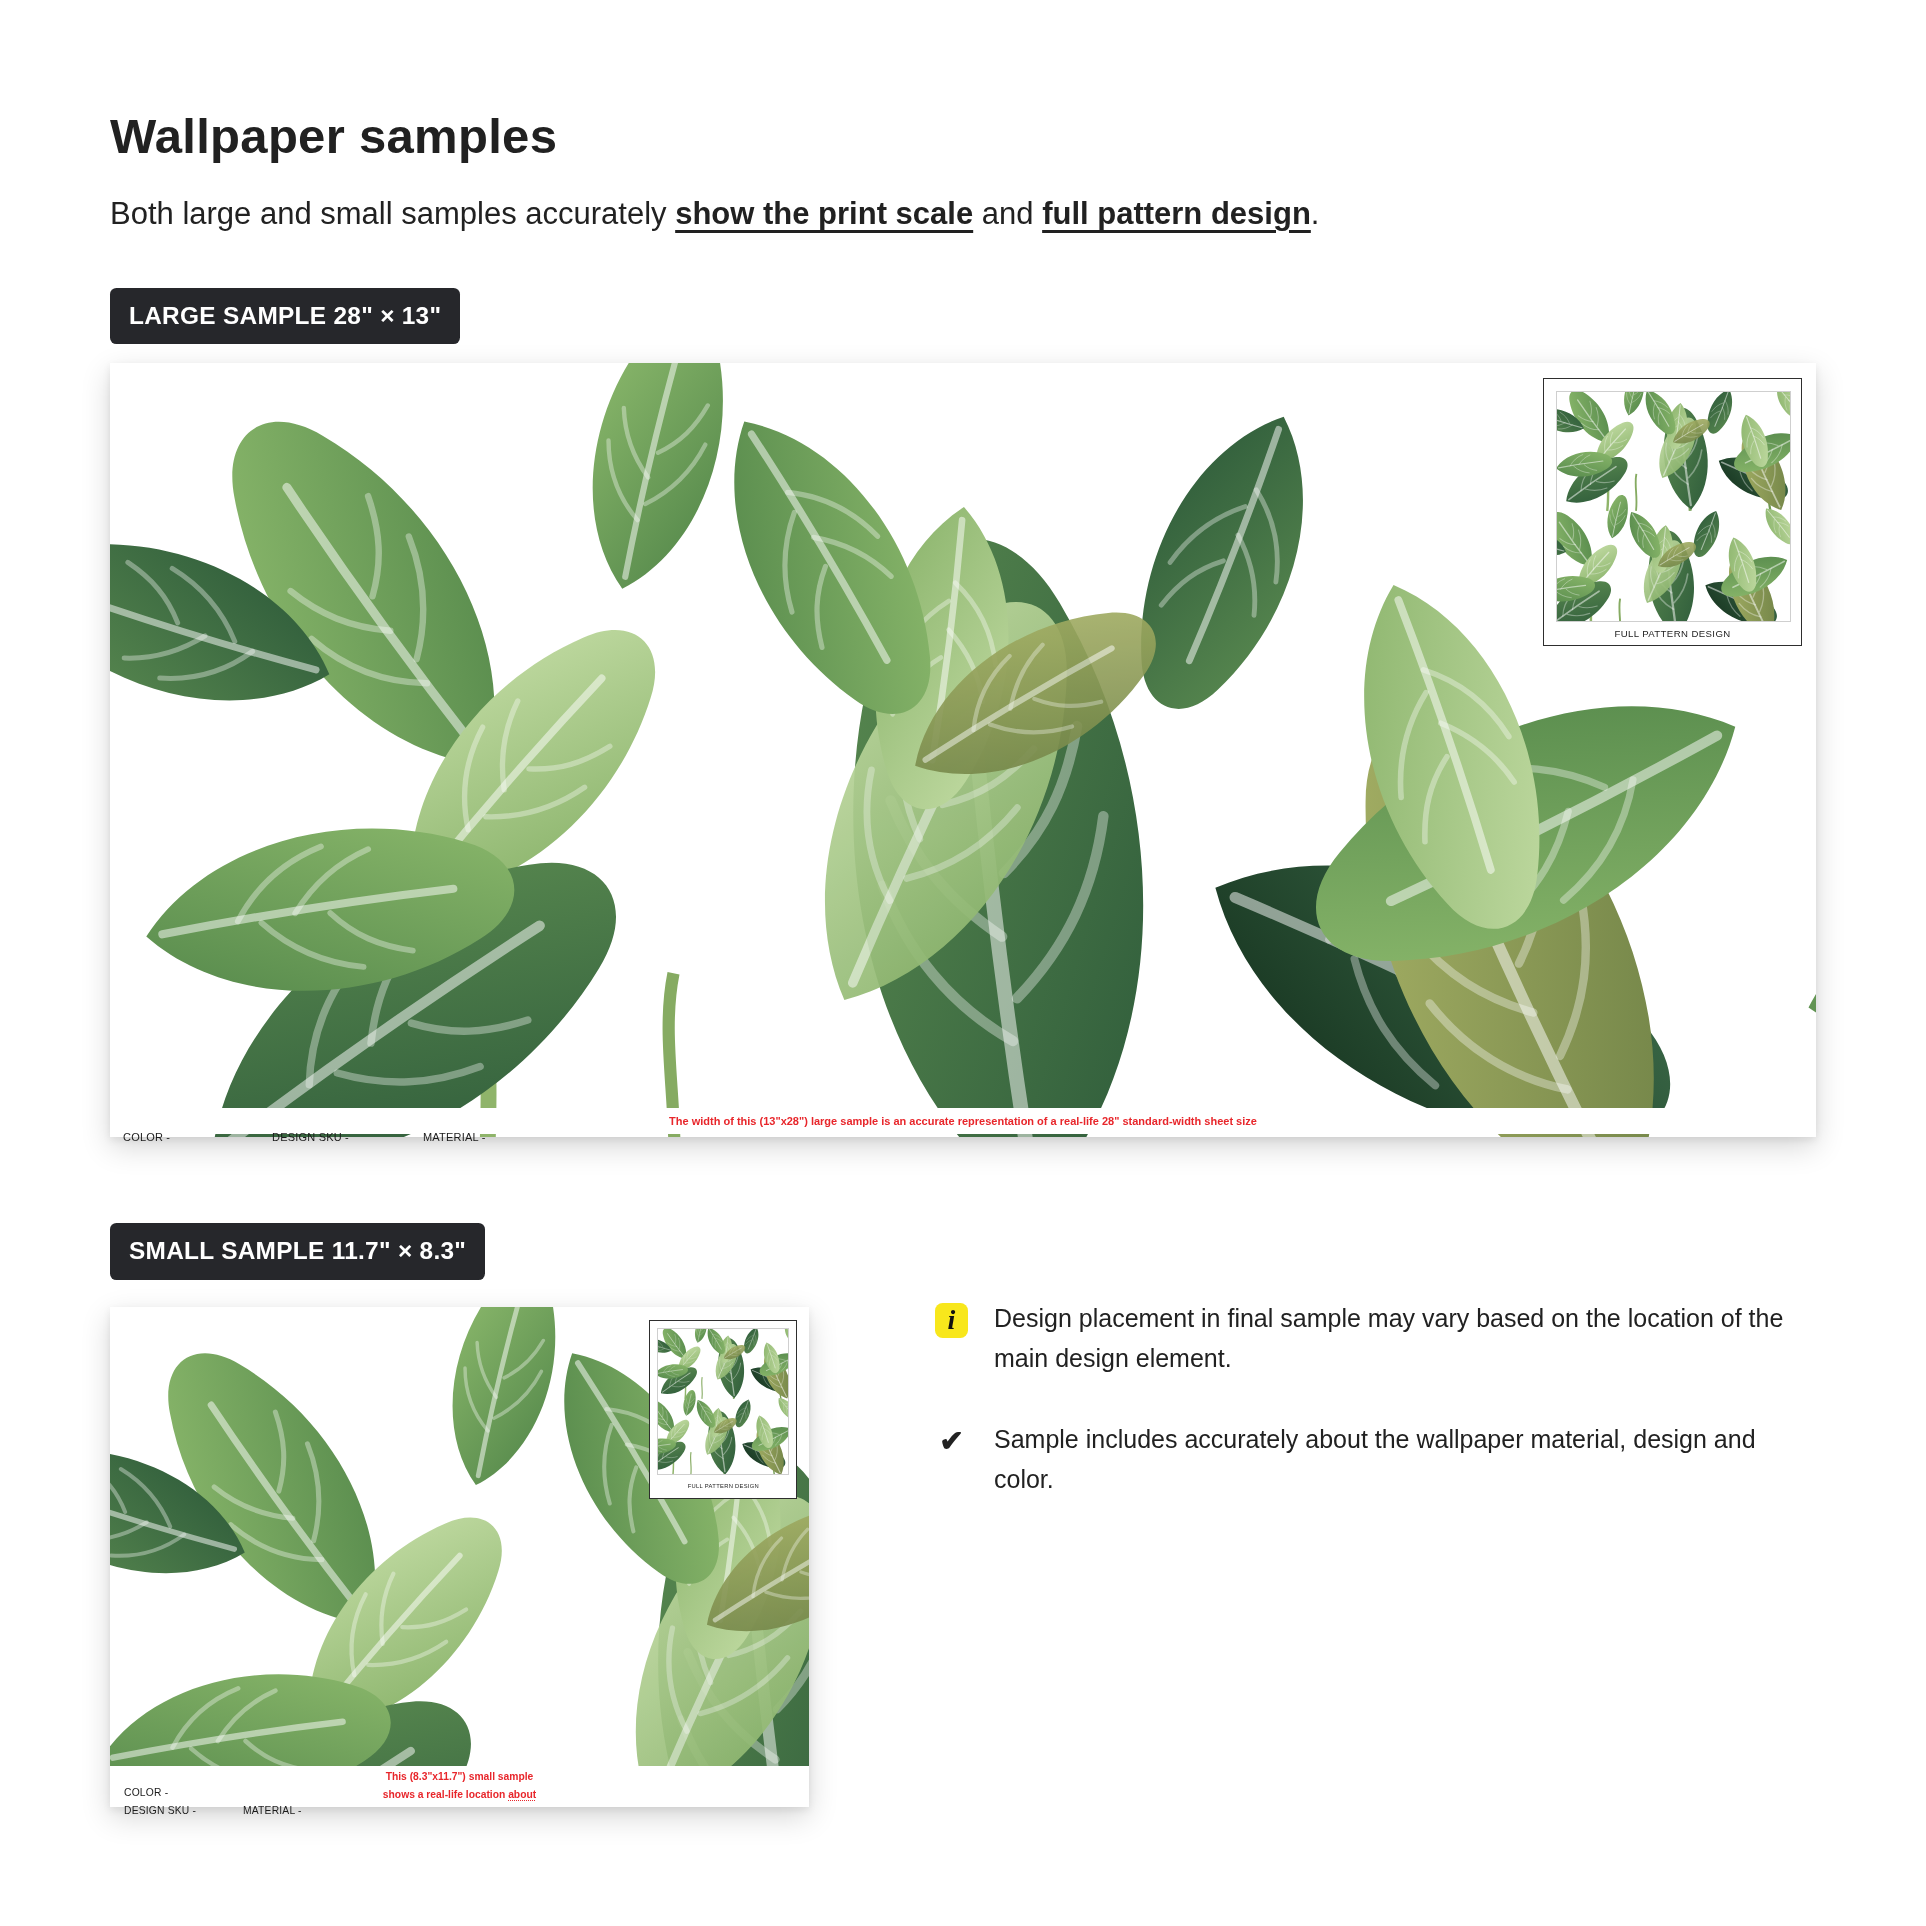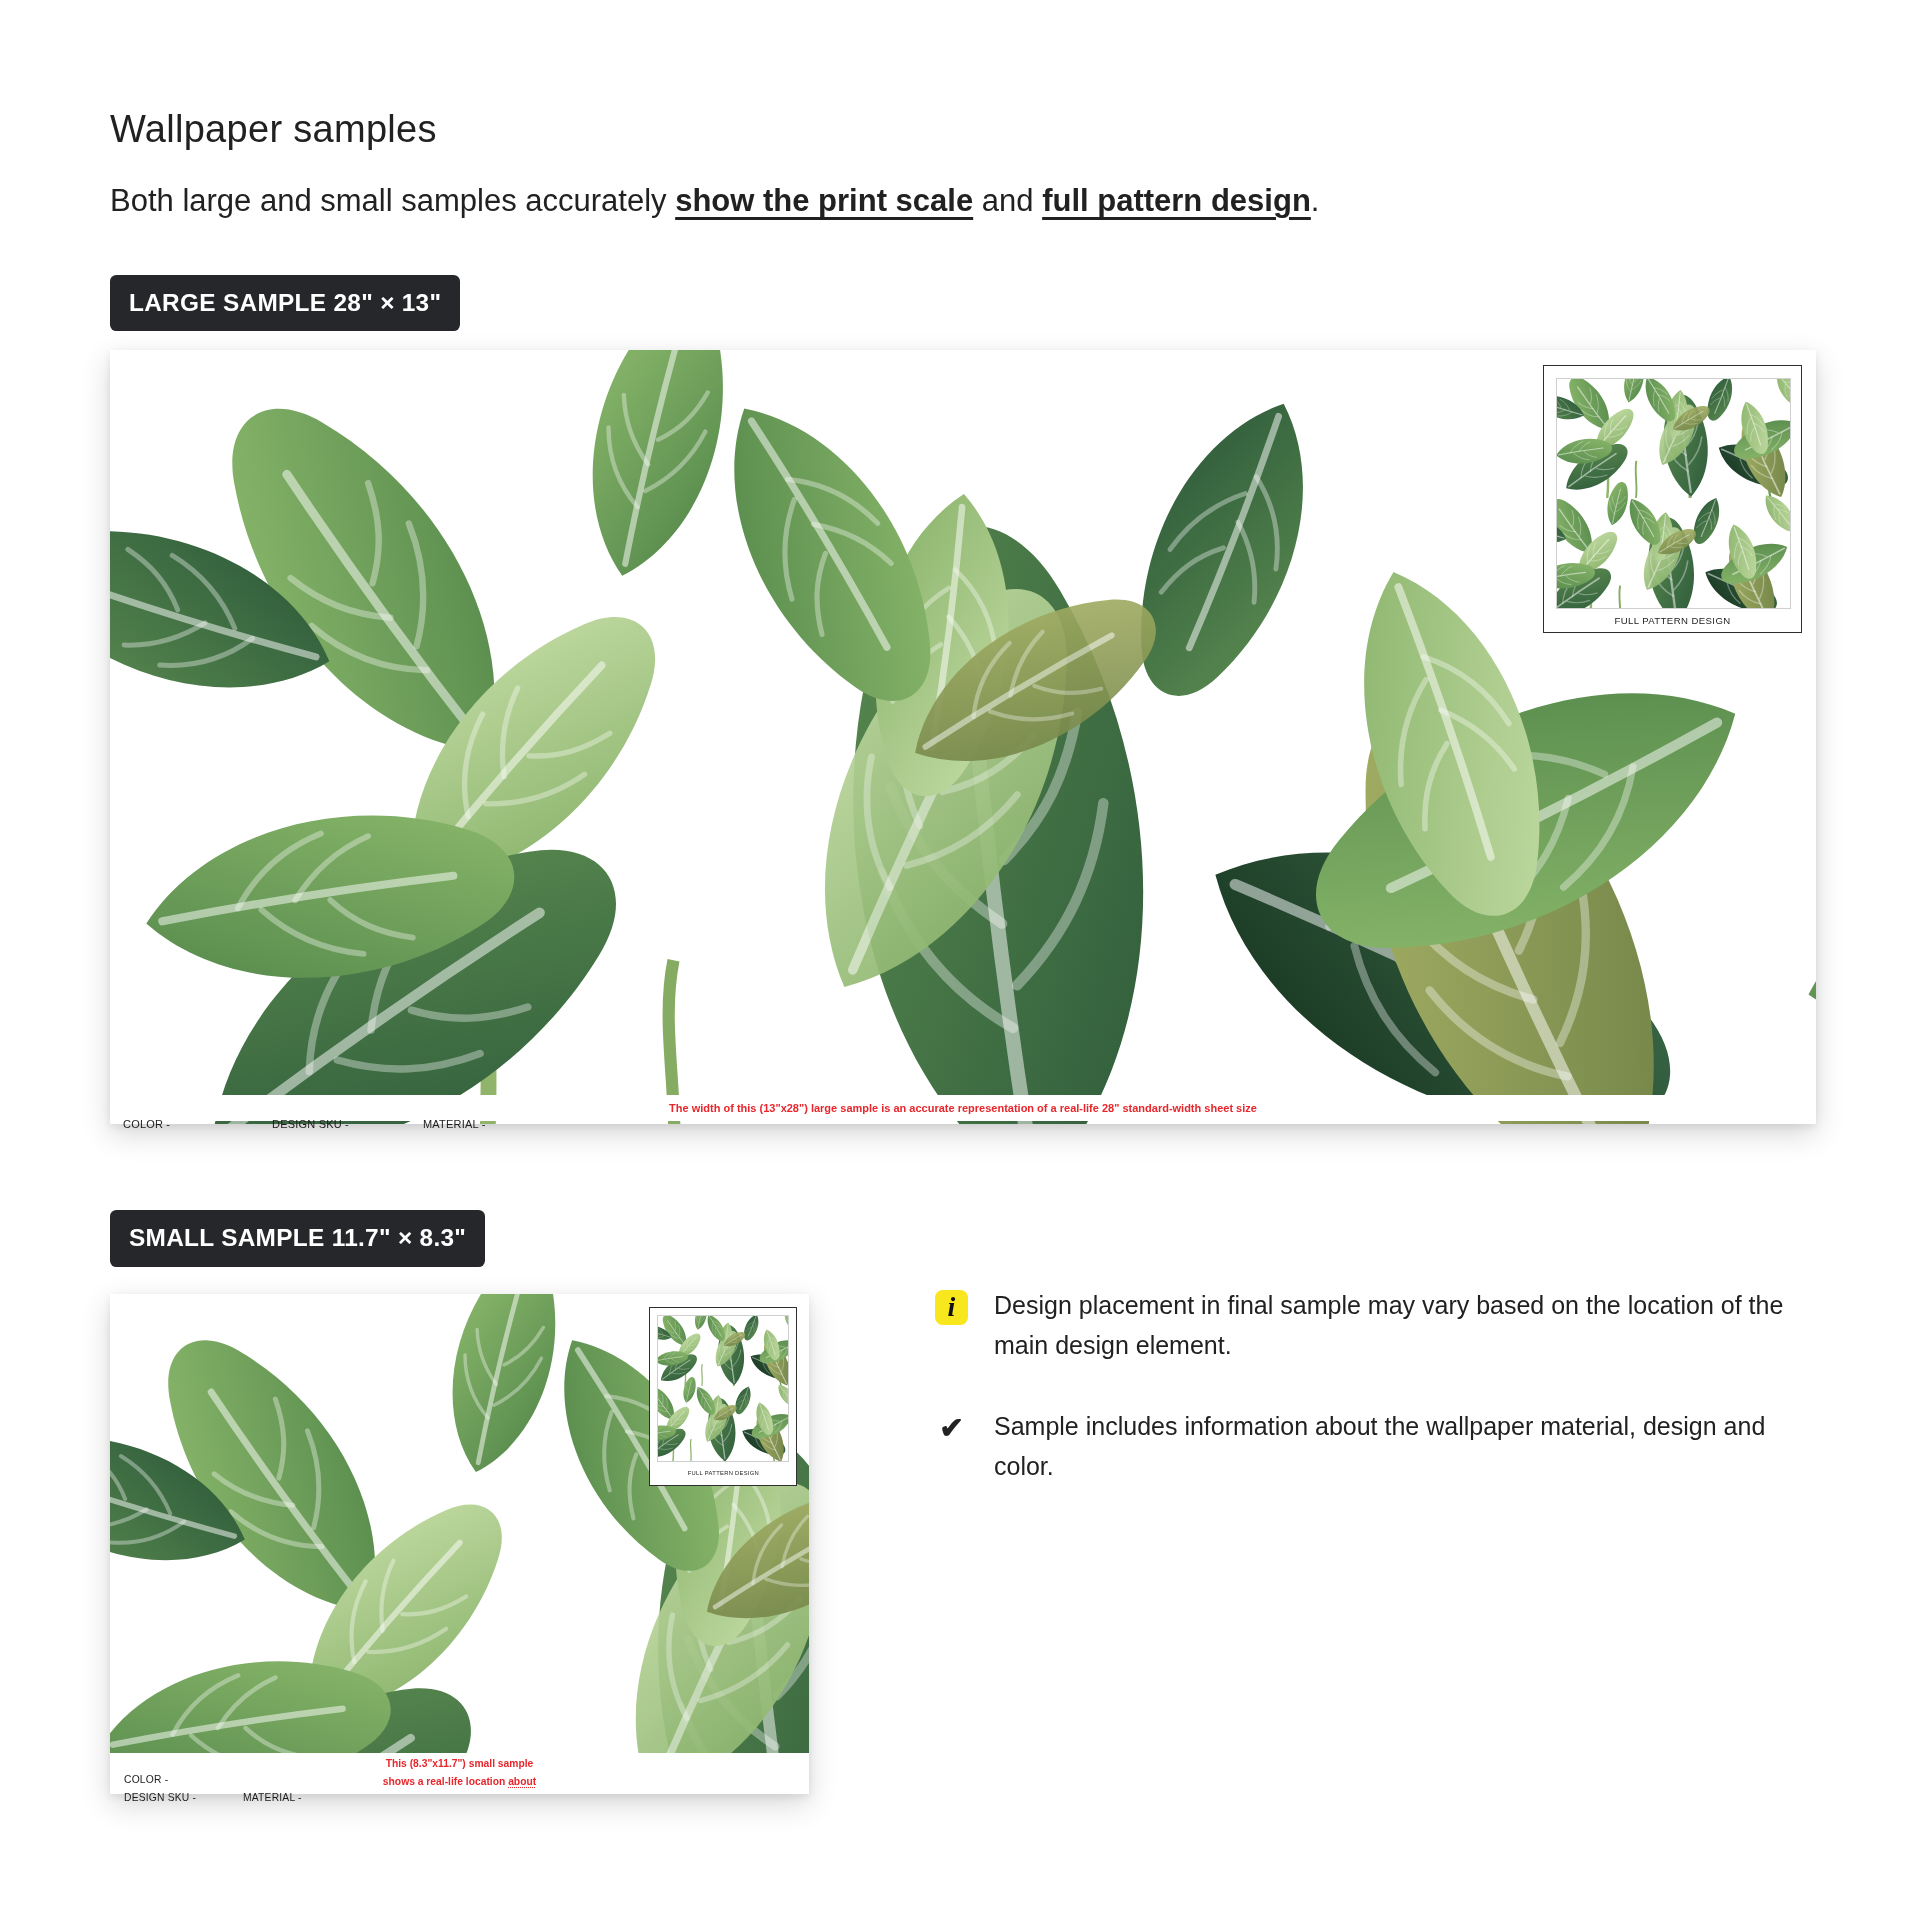--- a/index.html
+++ b/index.html
@@ -6,21 +6,21 @@
     --badge-bg:#26272b;
     --note-red:#e8262b;
     --info-yellow:#f8e71c;
     --text:#212121;
   }
   *{box-sizing:border-box}
   body{margin:0;width:1926px;height:1926px;background:#ffffff;overflow:hidden;
        font-family:"Liberation Sans",sans-serif;color:var(--text)}
   .page{padding:108px 0 0 110px}
 
-  h1{font-size:38px;font-weight:400;margin:0;letter-spacing:0.3px}
+  h1{font-size:49px;font-weight:700;margin:0;letter-spacing:0.3px}
   .subtitle{font-size:31px;margin:30px 0 0;line-height:39px}
   .subtitle .u{font-weight:700;text-decoration:underline;
                text-decoration-thickness:2.6px;text-underline-offset:6.4px}
 
   .badge{display:table;background:var(--badge-bg);color:#fff;font-size:24.4px;font-weight:700;
          line-height:24.4px;padding:16px 19px;border-radius:6.4px;letter-spacing:0.3px;white-space:nowrap}
   .badge-large{margin-top:55px}
   .badge-small{margin-top:86px}
 
   .sample{position:relative;background:#fff;
@@ -189,19 +189,19 @@
       </div>
     </div>
 
     <div class="bullets">
       <div class="bullet">
         <span class="ico info">i</span>
         <span class="btext">Design placement in final sample may vary based on the location of the main design element.</span>
       </div>
       <div class="bullet">
         <span class="ico check">✔</span>
-        <span class="btext">Sample includes information about the wallpaper material, design and color.</span>
+        <span class="btext">Sample includes accurately about the wallpaper material, design and color.</span>
       </div>
     </div>
 
   </div>
 </div>
 
 
 </body></html>

